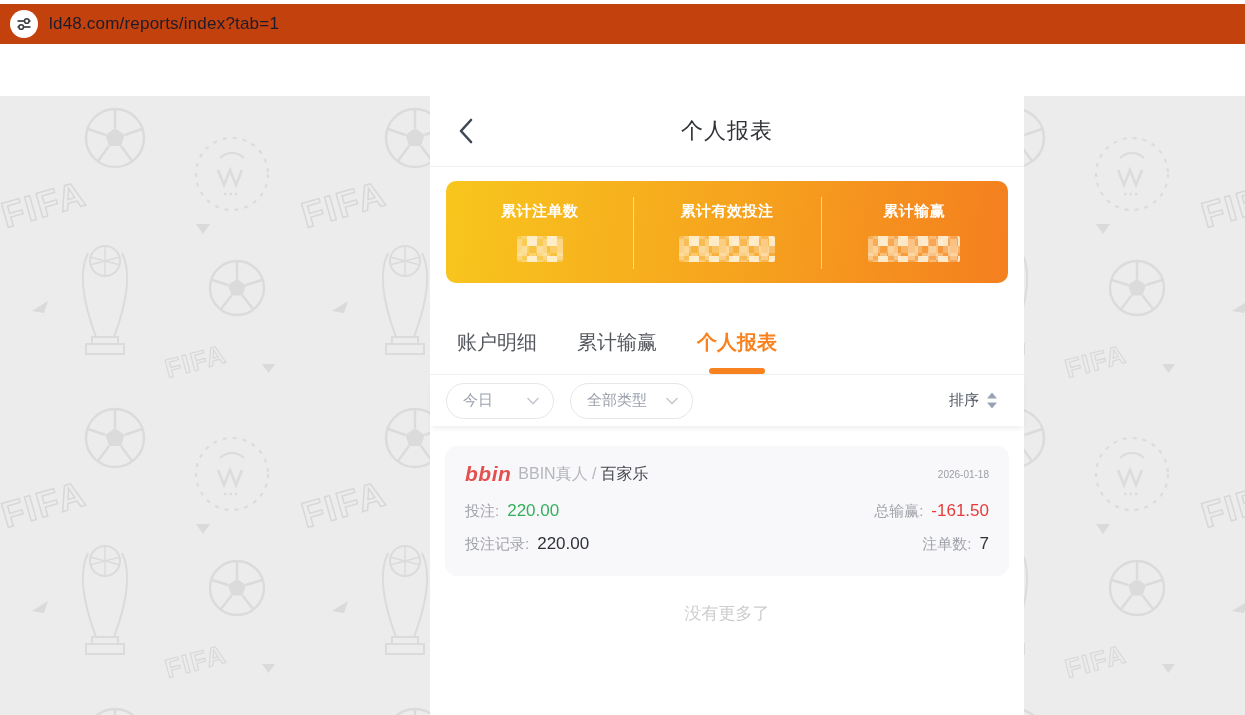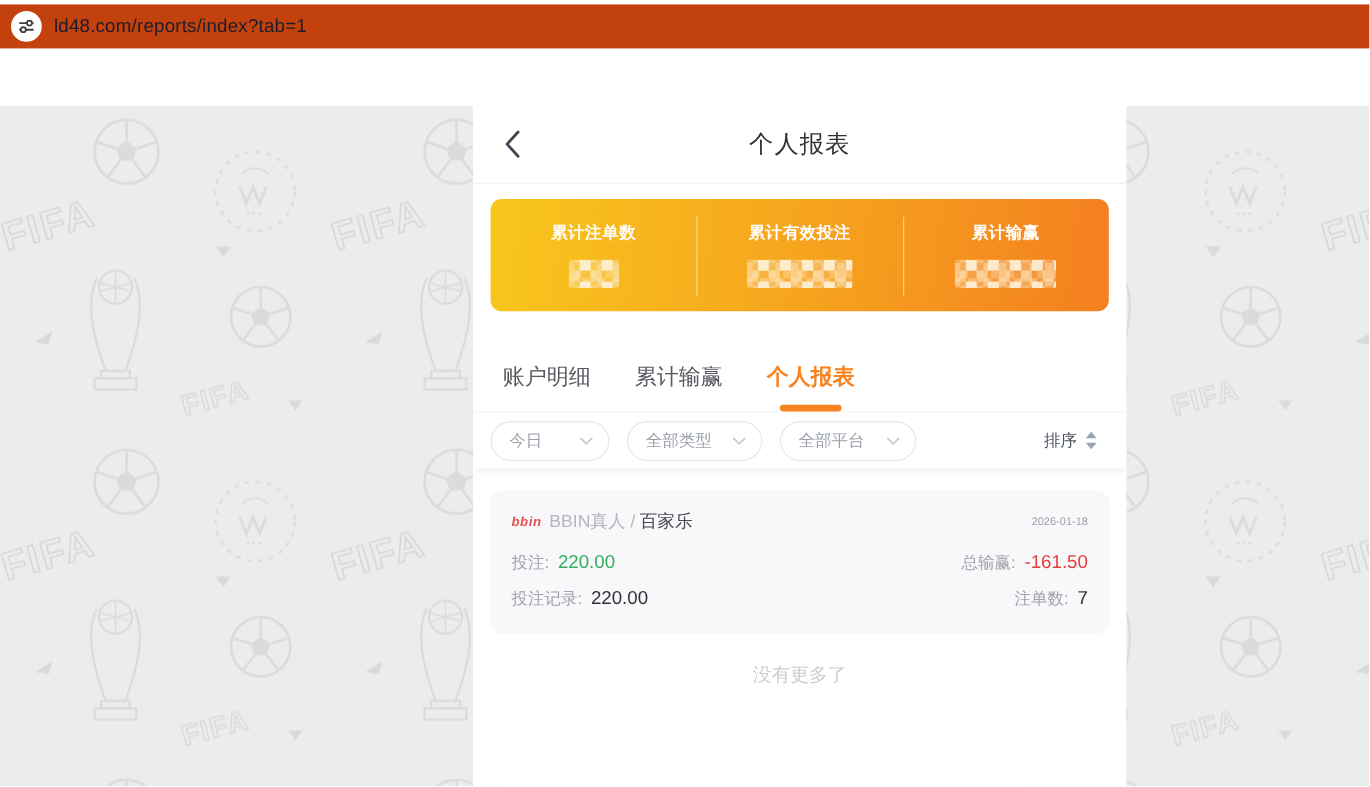--- a/index.html
+++ b/index.html
@@ -63,21 +63,21 @@
   .sort { margin-left:auto; display:flex; align-items:center; gap:7px;
     color:#4b5260; font-size:15px; cursor:pointer; }
 
   
   .report-card { margin:20px 15px 0; background:#f8f8fa; border-radius:12px;
     padding:16px 20px 20px; cursor:pointer; }
   .rc-row { display:flex; align-items:center; justify-content:space-between; height:24px; }
   .rc-row + .rc-row { margin-top:13px; }
   .rc-row.r3 { margin-top:9px; }
   .rc-left, .rc-right { display:flex; align-items:center; }
-  .bbin-logo { color:#e4504f; font-weight:bold; font-style:italic; font-size:12px;
+  .bbin-logo { color:#e4504f; font-weight:bold; font-style:italic; font-size:21px;
     letter-spacing:.5px; margin-right:7px; }
   .plat-name { color:#b3b6bc; font-size:16px; margin-right:4px; }
   .game-name { color:#46494e; font-size:16px; }
   .rc-date { color:#9aa0a6; font-size:10px; }
   .kv-label { color:#a0a3ab; font-size:15px; margin-right:8px; }
   .v-green { color:#33b05d; font-size:17px; }
   .v-red { color:#e53b3b; font-size:17px; }
   .v-dark { color:#2f3237; font-size:17px; }
 
   .empty-text { text-align:center; margin-top:26px; color:#cdcdcf; font-size:17px; }
@@ -182,26 +182,20 @@
       <svg width="12" height="8" viewBox="0 0 12 8">
         <path d="M1,1.5 L6,6.5 L11,1.5" stroke="#c6cad3" stroke-width="1.6" fill="none" stroke-linecap="round"></path>
       </svg>
     </div>
     <div class="pill p2">
       <span>全部类型</span>
       <svg width="12" height="8" viewBox="0 0 12 8">
         <path d="M1,1.5 L6,6.5 L11,1.5" stroke="#c6cad3" stroke-width="1.6" fill="none" stroke-linecap="round"></path>
       </svg>
     </div>
-    <div class="pill p3">
-      <span>全部平台</span>
-      <svg width="12" height="8" viewBox="0 0 12 8">
-        <path d="M1,1.5 L6,6.5 L11,1.5" stroke="#c6cad3" stroke-width="1.6" fill="none" stroke-linecap="round"></path>
-      </svg>
-    </div>
     <div class="sort">
       <span>排序</span>
       <svg width="12" height="17" viewBox="0 0 12 17">
         <path d="M6,0.5 L11,6.5 L1,6.5 Z" fill="#9aa3b5"></path>
         <path d="M6,16.5 L1,10.5 L11,10.5 Z" fill="#9aa3b5"></path>
       </svg>
     </div>
   </div>
 
   <div class="report-card">

